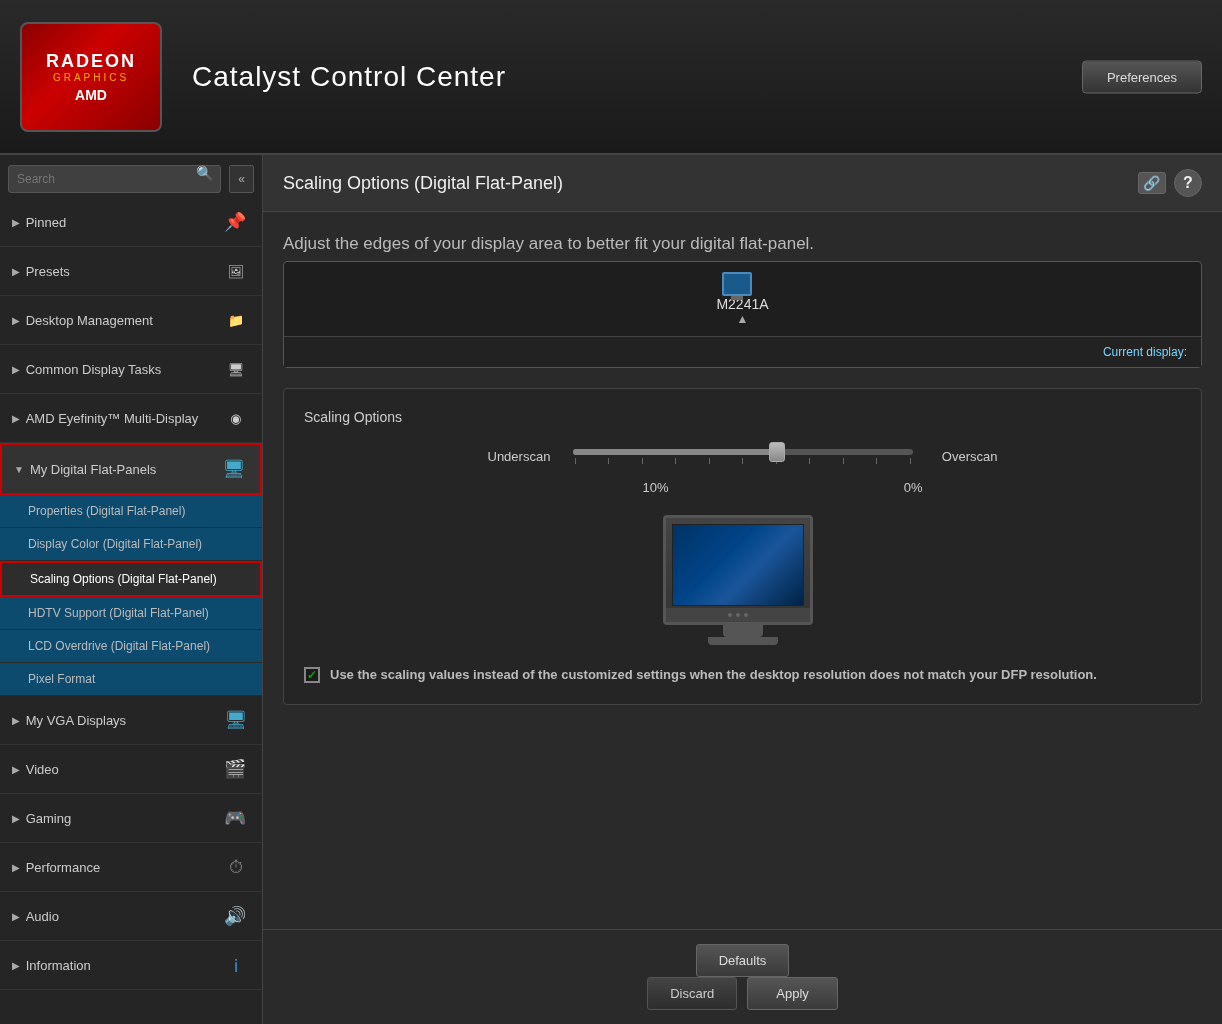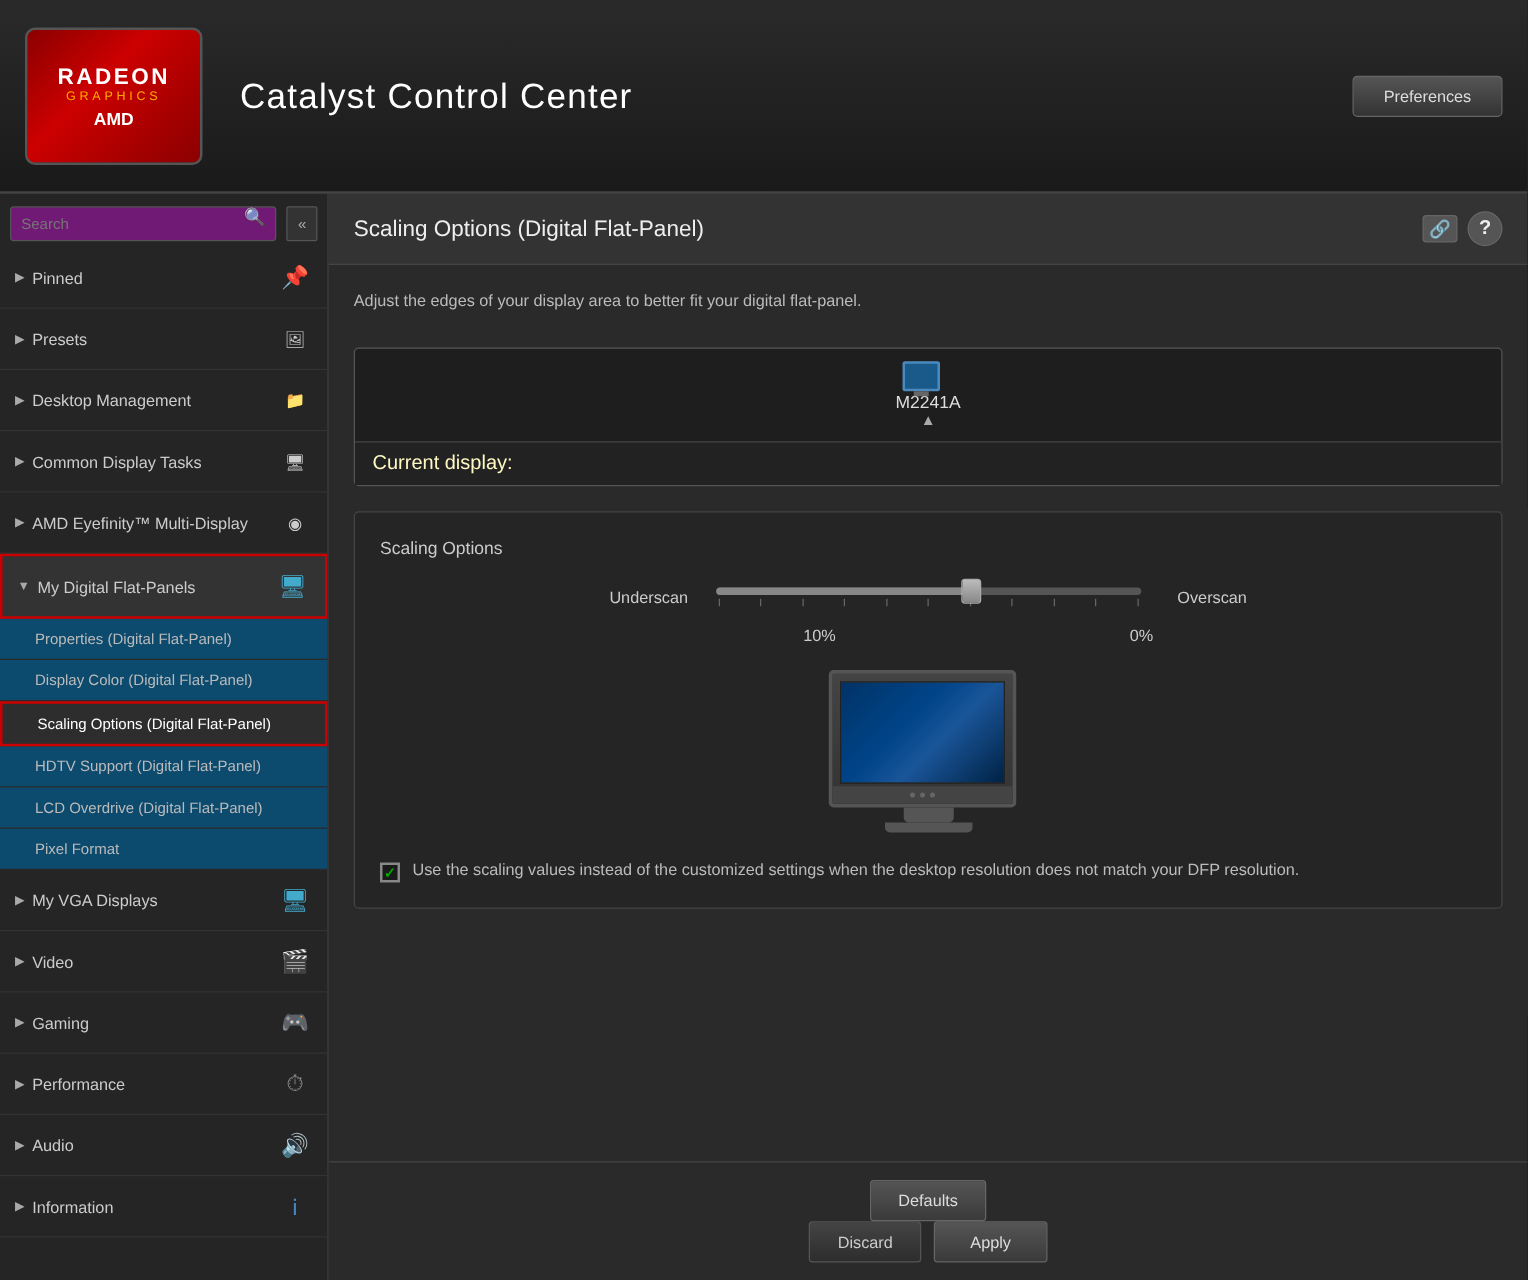--- a/index.html
+++ b/index.html
@@ -84,21 +84,21 @@
     .sidebar {
       width: 263px;
       background: #252525;
       border-right: 1px solid #444;
       overflow-y: auto;
       display: flex;
       flex-direction: column;
     }
     .search-input {
       width: 100%;
-      background: #701a75;
+      background: #404040;
       border: 1px solid #555;
       color: #aaa;
       padding: 6px 30px 6px 8px;
       font-size: 12px;
       border-radius: 3px;
     }
     .search-icon {
       position: absolute;
       right: 8px;
       color: #888;
@@ -217,22 +217,22 @@
       font-weight: bold;
     }
 
     .content-body {
       flex: 1;
       padding: 20px;
       overflow-y: auto;
     }
     .description {
       color: #bbb;
-      font-size: 13px;
-      margin-bottom: 28px;
+      font-size: 17px;
+      margin-bottom: 5px;
       line-height: 1.4;
     }
 
     
     .monitor-dropdown {
       background: #1e1e1e;
       border: 1px solid #555;
       border-radius: 4px;
       margin-bottom: 20px;
     }
@@ -267,23 +267,23 @@
       color: #ddd;
       font-size: 14px;
     }
     .monitor-chevron {
       color: #aaa;
       font-size: 12px;
     }
     .monitor-subtext {
       background: #222;
       padding: 8px 14px;
-      color: #fef9c3;
-      font-size: 16px;
-      text-align: left;
+      color: #7dd3fc;
+      font-size: 12px;
+      text-align: right;
       border-top: 1px solid #444;
     }
 
     
     .scaling-box {
       background: #252525;
       border: 1px solid #444;
       border-radius: 4px;
       padding: 20px;
     }
@@ -427,23 +427,24 @@
       width: 70px;
       height: 8px;
       background: #555;
       margin: 0 auto;
       border-radius: 0 0 4px 4px;
     }
 
     
     .checkbox-row {
       display: flex;
-      align-items: flex-end;
+      align-items: center;
       gap: 10px;
       margin-top: 16px;
+      font-weight: bold;
     }
     .checkbox {
       width: 16px;
       height: 16px;
       border: 2px solid #888;
       background: #1a1a1a;
       flex-shrink: 0;
       margin-top: 1px;
       display: flex;
       align-items: center;

